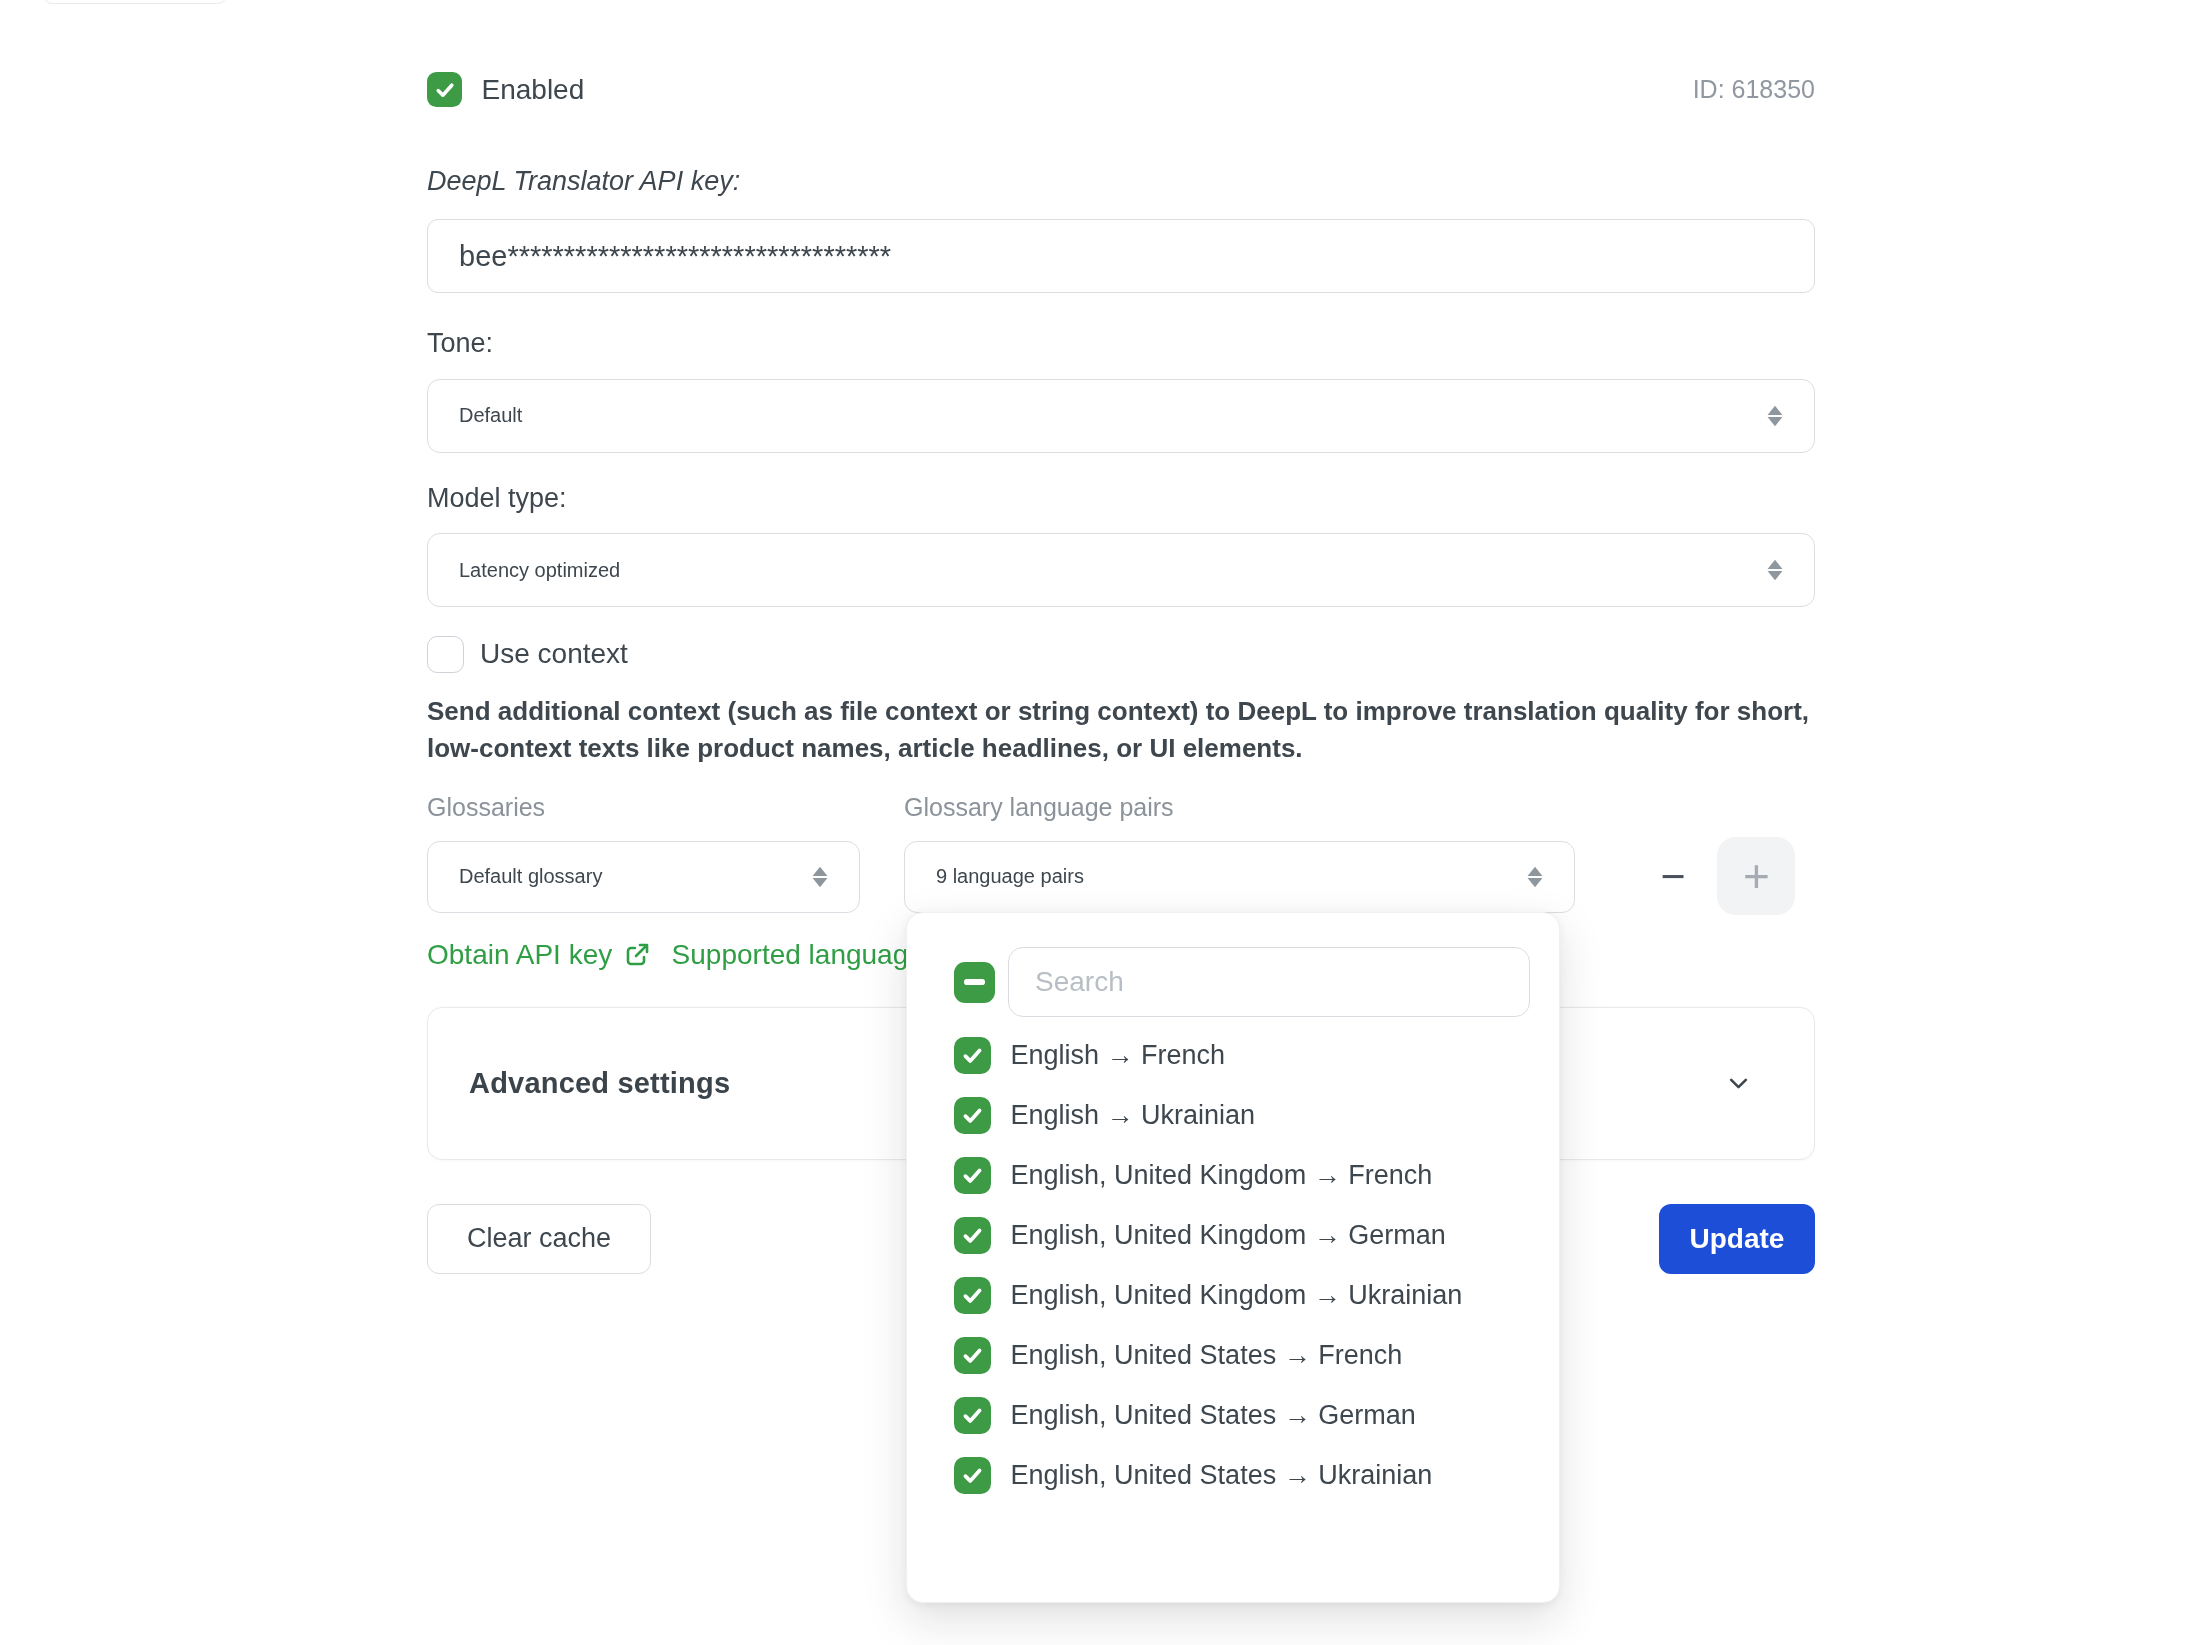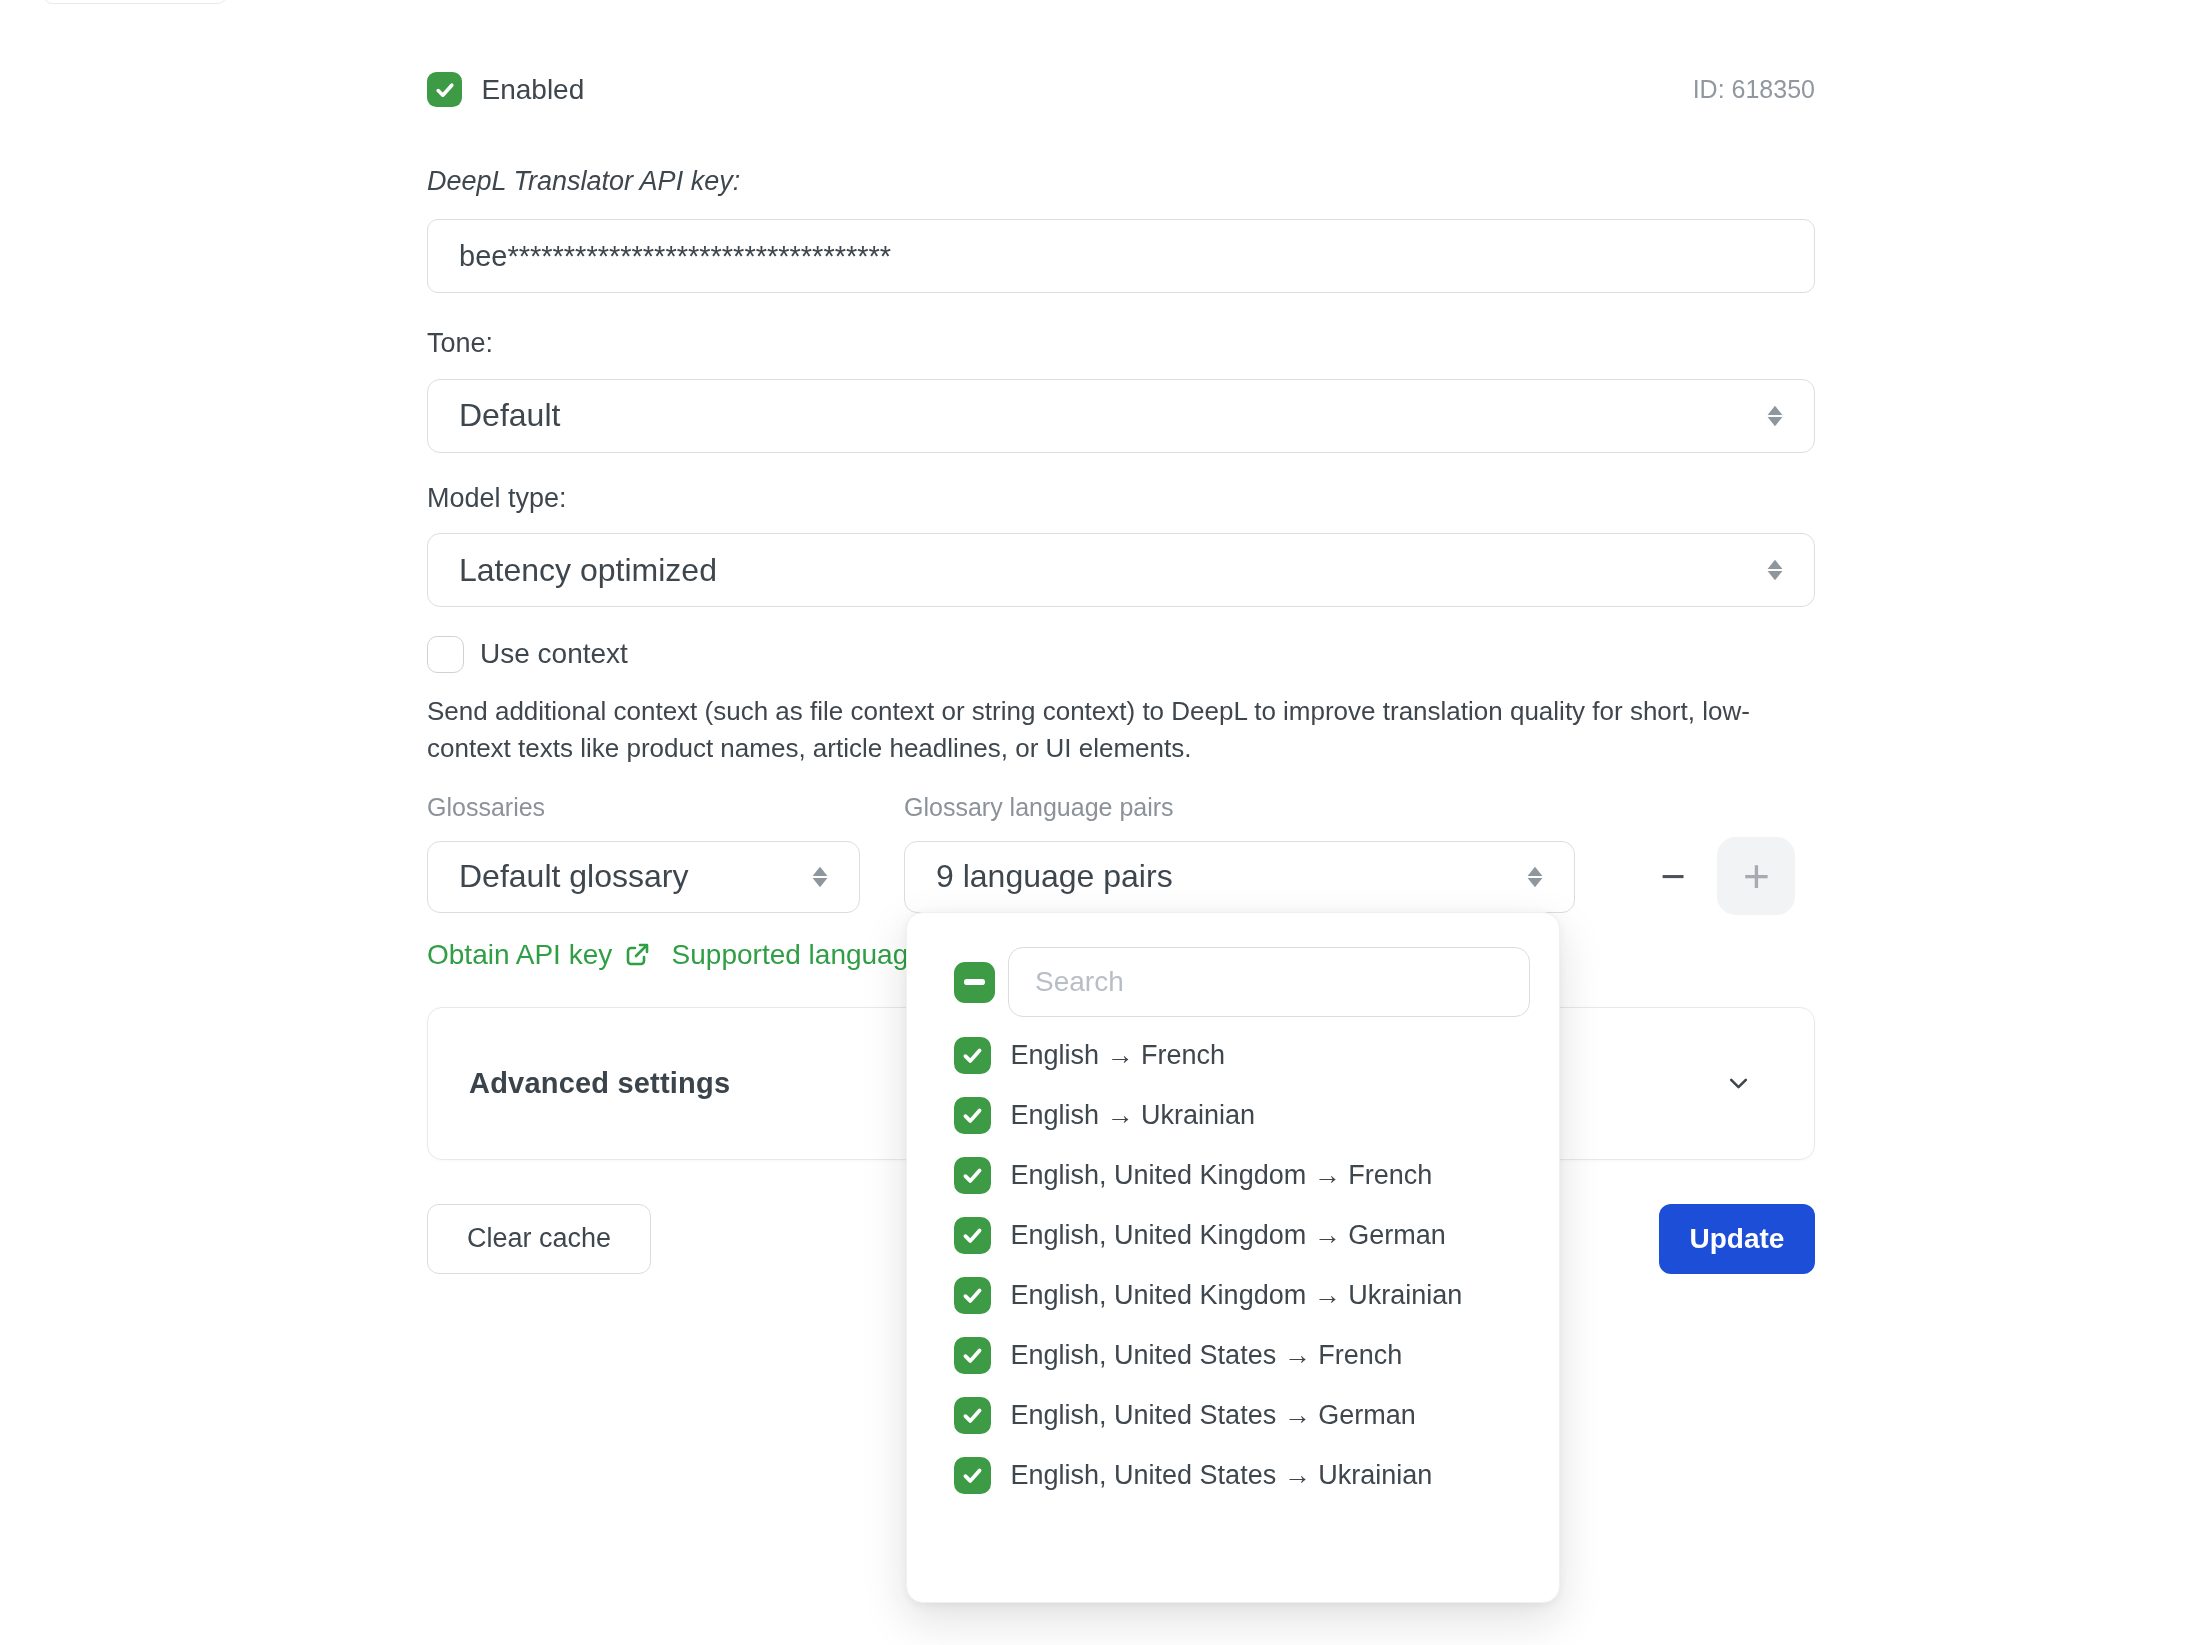--- a/index.html
+++ b/index.html
@@ -38,27 +38,27 @@
   .lbl-model { margin-top:30px; margin-bottom:19.5px; }
 
   .text-input {
     width:100%; height:74px; border:1.9px solid #dadee2; border-radius:11px;
     font-family:"Liberation Sans", sans-serif; font-size:29px; color:#3e464e;
     padding:0 31px; outline:none; background:#fff;
   }
   .select-box {
     height:74px; border:1.9px solid #dadee2; border-radius:13px; background:#fff;
     display:flex; align-items:center; justify-content:space-between;
-    padding:0 26px 0 31px; font-size:32px; color:#3e464e; cursor:default;
+    padding:0 26px 0 31px; font-size:20px; color:#3e464e; cursor:default;
   }
   .select-full { width:100%; }
   .stepper { width:26px; height:32px; flex:0 0 auto; }
 
   .use-context-row { margin-top:28px; display:flex; align-items:center; gap:16px; height:38px; }
-  .description { margin-top:20.4px; width:1388px; font-size:26px; line-height:37px; color:#3e464e; }
+  .description { margin-top:20.4px; width:1388px; font-size:26px; line-height:37px; color:#3e464e;font-weight:bold; }
 
   .glossary-row { margin-top:26px; display:flex; align-items:flex-end; }
   .glossary-col1 { width:433px; }
   .glossary-col2 { width:671px; margin-left:44px; }
   .glossary-col .small-label, .glossary-col1 .small-label, .glossary-col2 .small-label { display:block; margin-bottom:18.6px; }
   .sel-78 { height:72px; }
   .minus-btn {
     margin-left:74px; margin-bottom:13px; width:48px; height:48px; border:none; background:transparent;
     font-size:43px; color:#49525a; line-height:48px; text-align:center; cursor:pointer;
     font-family:"Liberation Sans", sans-serif;

